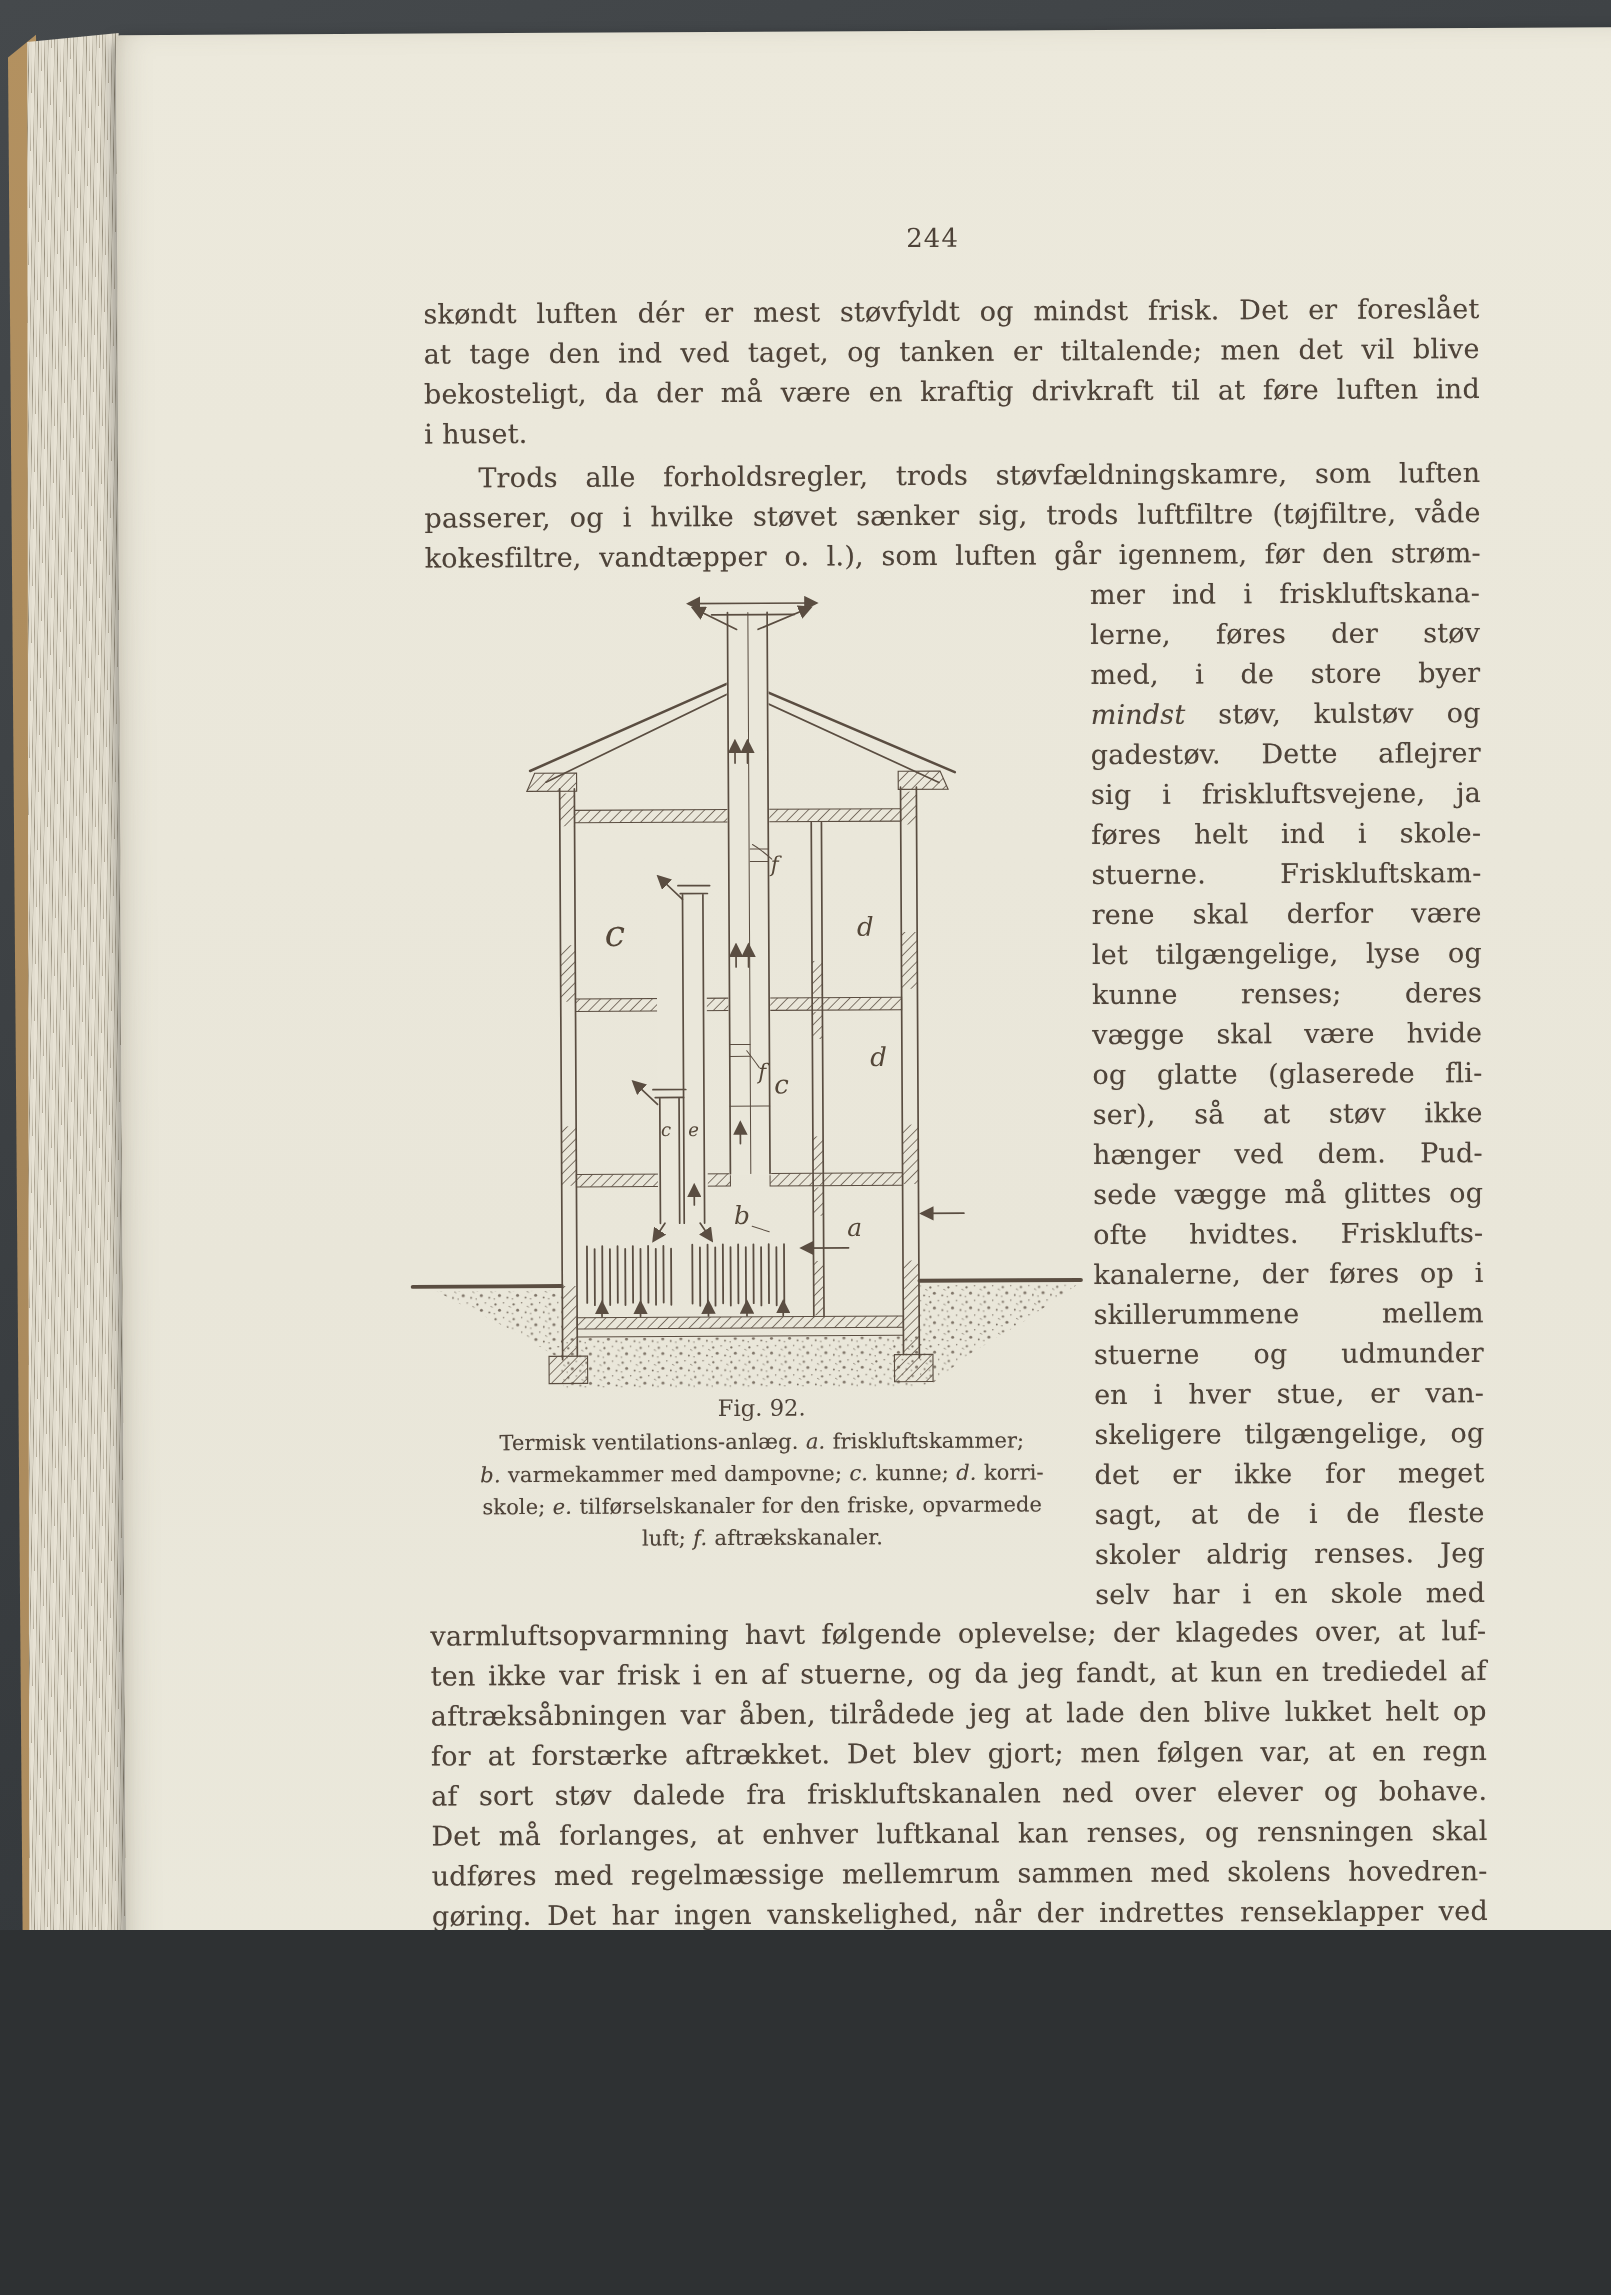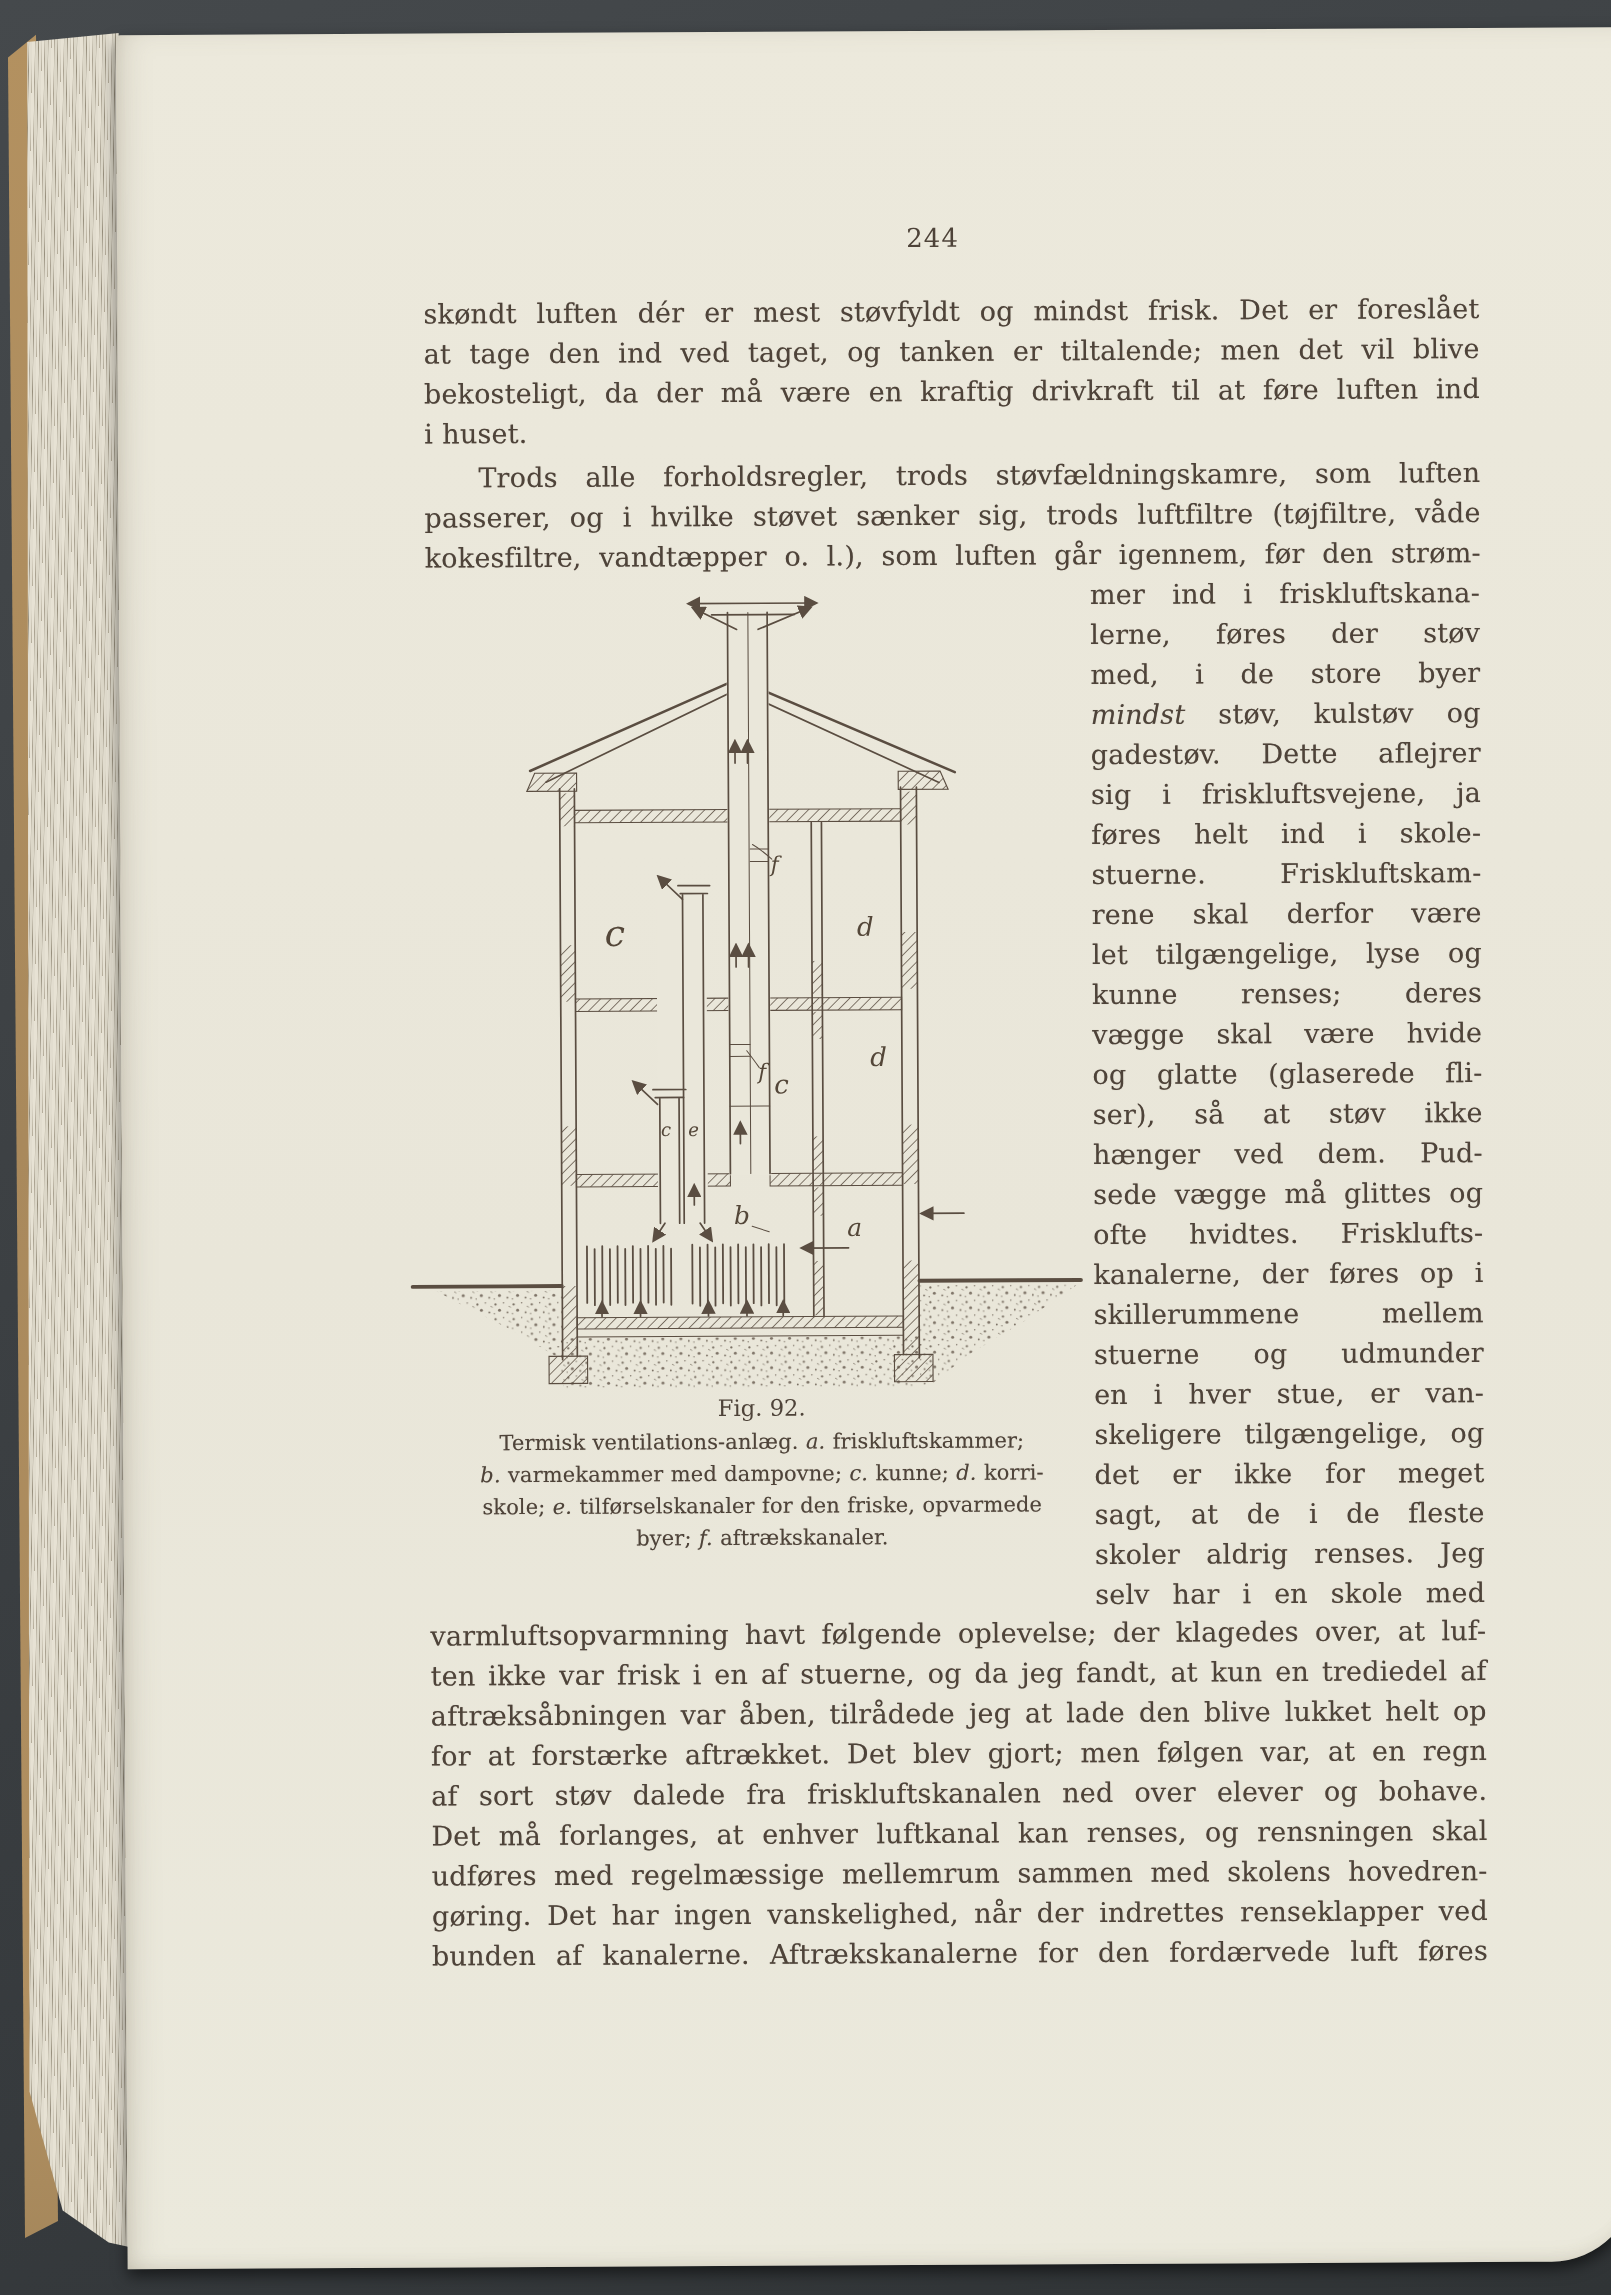--- a/index.html
+++ b/index.html
@@ -1,16 +1,16 @@
 <!DOCTYPE html>
 <html style="font-size:9px"><head>
 <meta charset="utf-8">
 <style>
   html,body{margin:0;padding:0;background:#2e3133;}
-  #canvas{position:relative;width:1612px;height:2295px;overflow:hidden;
+  #canvas{position:relative;width:1612px;height:1930px;overflow:hidden;
     background:linear-gradient(155deg,#45494c 0%,#3d4144 38%,#35393c 75%,#303436 100%);
     font-family:"DejaVu Serif","Liberation Serif",serif;}
   #cover{position:absolute;left:0;top:28px;width:85px;height:2229px;
     clip-path:polygon(8px 29.5px,36px 6.8px,58px 2193px,25px 2210px);
     background:linear-gradient(180deg,#b39160,#a9895c 50%,#b19061 90%,#a5875b);}
   #edges{position:absolute;left:22.7px;top:29.5px;width:159px;height:2237px;
     clip-path:polygon(4.5px 12.5px,96px 3.4px,150px 2227px,86px 2213px,40px 2181px,6.8px 2062px);
     background:repeating-linear-gradient(91deg,
       #e7e2d4 0px,#e7e2d4 2.3px,#a9a190 2.8px,#dcd7c8 3.4px,#dcd7c8 5.7px,
       #968e7c 6.2px,#e2ddcf 6.8px,#e2ddcf 9px,#b4ac9a 9.6px);}
@@ -261,21 +261,21 @@
       <text x="654" y="492" font-size="38">f</text>
       <text x="630" y="858" font-size="38">f</text>
     </svg>
 
     <div id="figtitle" class="tblock" style="left:310px;top:1362px;width:657px;">Fig. 92.</div>
 
     <div id="figcaption" class="tblock" style="left:310px;top:1394px;width:657px;">
         <div class="line cline"><span>Termisk ventilations-anlæg.  </span><i>a.</i><span> friskluftskammer;</span></div>
         <div class="line cline"><i>b.</i><span> varmekammer med dampovne; </span><i>c.</i><span> kunne; </span><i>d.</i><span> korri-</span></div>
         <div class="line cline"><span>skole; </span><i>e.</i><span> tilførselskanaler for den friske, opvarmede</span></div>
-        <div class="line cline"><span>byer; </span><i>f.</i><span> aftrækskanaler.</span></div>
+        <div class="line cline"><span>luft; </span><i>f.</i><span> aftrækskanaler.</span></div>
       </div>
 
     <div id="para3" class="tblock" style="left:306px;top:1583px;width:1056px;">
         <div class="line">varmluftsopvarmning havt følgende oplevelse; der klagedes over, at luf-</div>
         <div class="line">ten ikke var frisk i en af stuerne, og da jeg fandt, at kun en trediedel af</div>
         <div class="line">aftræksåbningen var åben, tilrådede jeg at lade den blive lukket helt op</div>
         <div class="line">for at forstærke aftrækket.  Det blev gjort; men følgen var, at en regn</div>
         <div class="line">af sort støv dalede fra friskluftskanalen ned over elever og bohave.</div>
         <div class="line">Det må forlanges, at enhver luftkanal kan renses, og rensningen skal</div>
         <div class="line">udføres med regelmæssige mellemrum sammen med skolens hovedren-</div>

